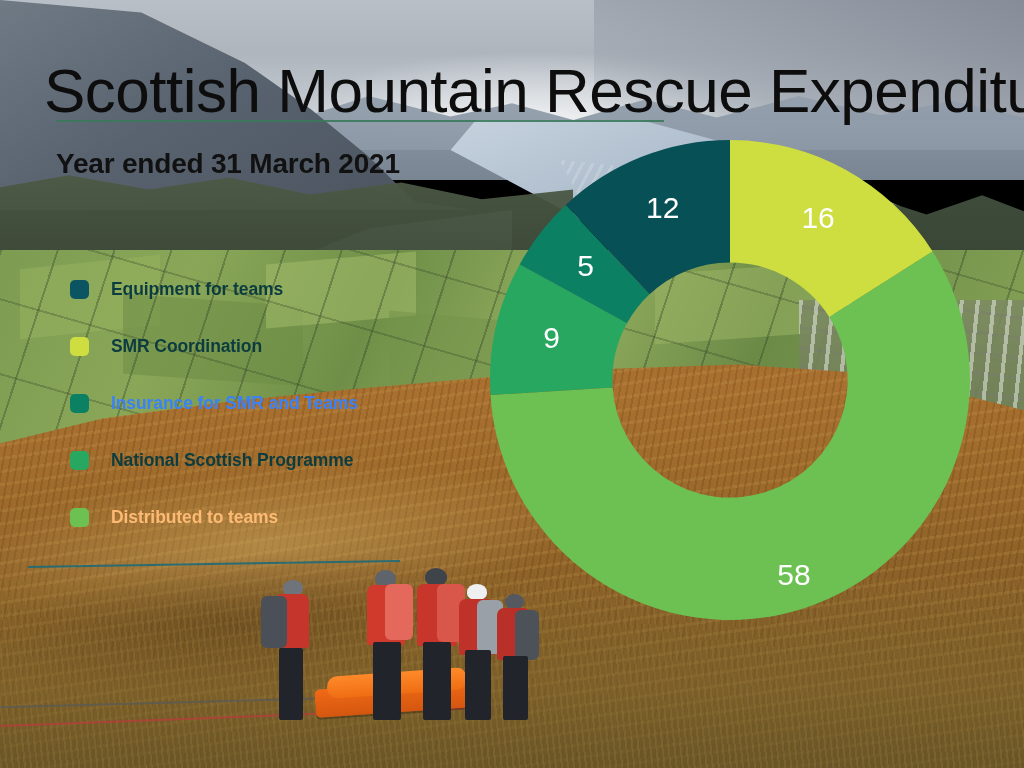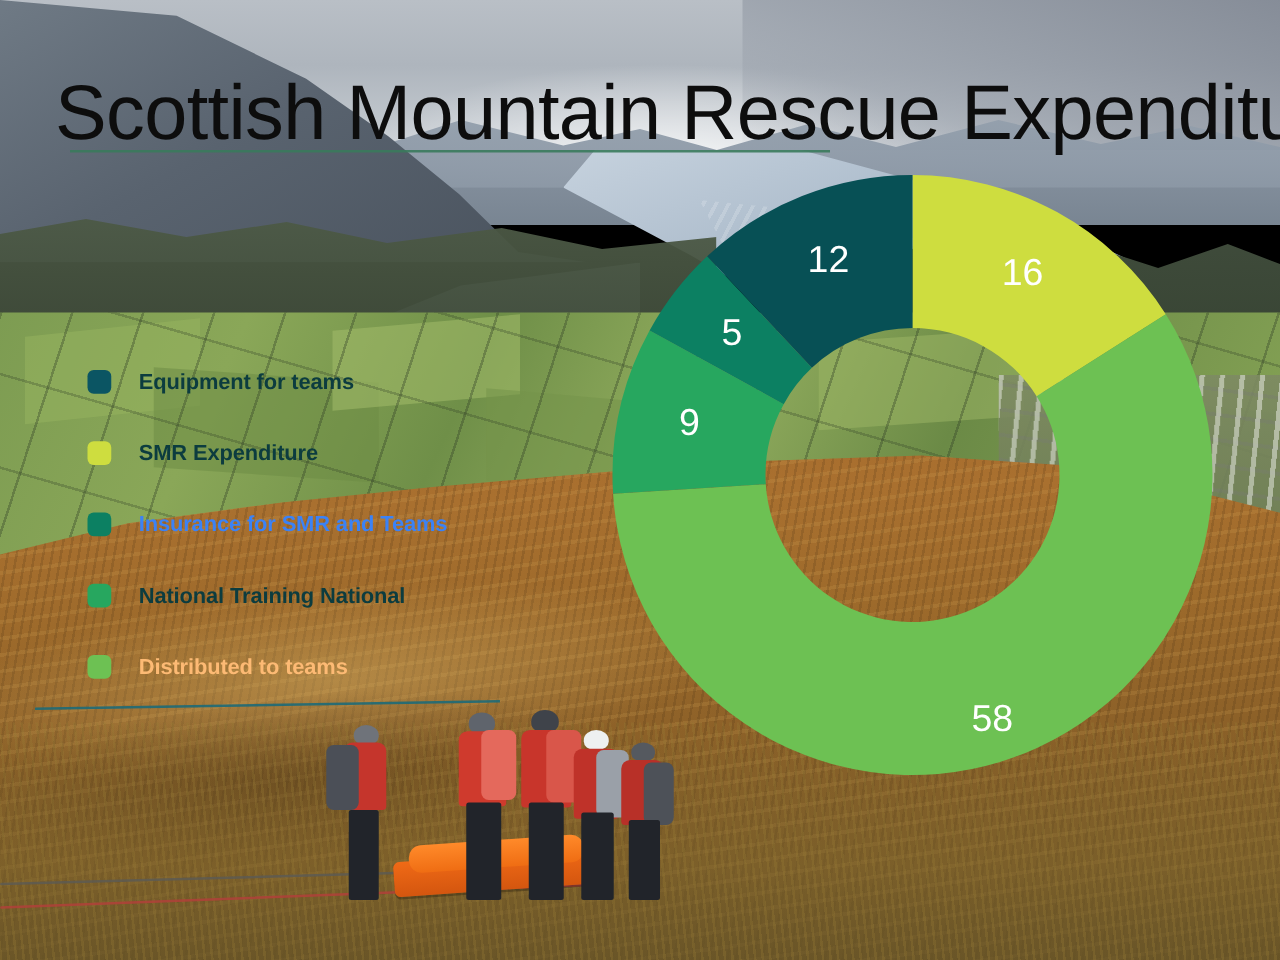--- a/index.html
+++ b/index.html
@@ -181,21 +181,21 @@
     position:absolute; left:56px; top:120px; width:608px; height:2px;
     background:#3a7a5c; opacity:.9;
   }
   .subtitle {
     position:absolute; left:56px; top:148px;
     font-size:28px; font-weight:bold; color:#111; letter-spacing:-.2px;
     white-space:nowrap;
   }
 
   
-  .legend { position:absolute; left:70px; top:294px; width:400px;text-align:center; }
+  .legend { position:absolute; left:70px; top:278px; width:400px;text-align:center; }
   .legend-item {
     display:flex; align-items:center; margin-bottom:35px; height:22px;
   }
   .legend-swatch {
     width:19px; height:19px; border-radius:5px; flex:0 0 19px; margin-right:22px;
   }
   .legend-label {
     font-size:17.5px; font-weight:bold; color:#0c3c3f; white-space:nowrap;
     letter-spacing:-.1px;
   }
@@ -283,37 +283,38 @@
         <div class="p-helm" style="left:14px; top:6px; width:19px; height:15px; background:#55595f;"></div>
         <div class="p-body" style="left:6px;  top:20px; width:34px; height:52px; background:#b83028;"></div>
         <div class="p-pack" style="left:24px; top:22px; width:24px; height:50px; background:#4d5158;"></div>
         <div class="p-legs" style="left:12px; width:25px; height:64px;"></div>
       </div>
     </div>
   </div>
 
   <div class="title">Scottish Mountain Rescue Expenditure</div>
   <div class="title-rule" style="background: rgb(58, 122, 92);"></div>
+  <div class="subtitle">Year ended 31 March 2021</div>
 
   <div class="legend">
     <div class="legend-item">
       <span class="legend-swatch" style="background: rgb(11, 85, 99);"></span>
       <span class="legend-label" style="color: rgb(12, 60, 63);">Equipment for teams</span>
     </div>
     <div class="legend-item">
       <span class="legend-swatch" style="background: rgb(206, 221, 63);"></span>
-      <span class="legend-label" style="color: rgb(12, 60, 63);">SMR Expenditure</span>
+      <span class="legend-label" style="color: rgb(12, 60, 63);">SMR Coordination</span>
     </div>
     <div class="legend-item">
       <span class="legend-swatch" style="background: rgb(12, 128, 98);"></span>
       <span class="legend-label" style="color: #3b82f6;">Insurance for SMR and Teams</span>
     </div>
     <div class="legend-item">
       <span class="legend-swatch" style="background: rgb(39, 167, 95);"></span>
-      <span class="legend-label" style="color: rgb(12, 60, 63);">National Training National</span>
+      <span class="legend-label" style="color: rgb(12, 60, 63);">National Scottish Programme</span>
     </div>
     <div class="legend-item">
       <span class="legend-swatch" style="background: rgb(109, 193, 83);"></span>
       <span class="legend-label" style="color: #fdba74;">Distributed to teams</span>
     </div>
   </div>
 
   <div class="accent-line" style="background: rgb(29, 106, 120);"></div>
 
   <div class="donut">

